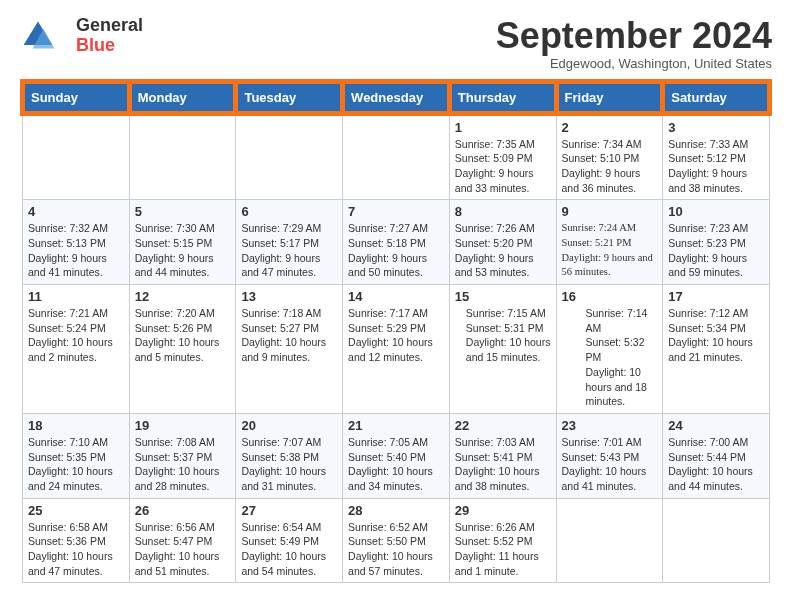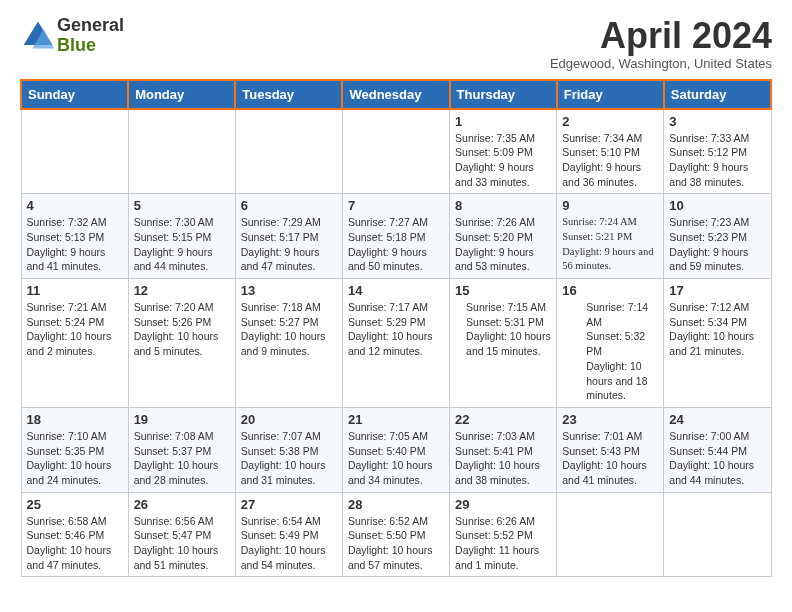--- a/index.html
+++ b/index.html
@@ -12,29 +12,29 @@
     }
     .header {
       display: flex;
       justify-content: space-between;
       align-items: flex-start;
       margin-bottom: 8px;
     }
     .logo {
       display: flex;
       align-items: center;
-      gap: 1px;
+      gap: 20px;
     }
     .logo-text {
       font-size: 18px;
       font-weight: bold;
       line-height: 1.1;
     }
     .logo-general { color: #333; }
-    .logo-blue { color: #4d7c0f; }
+    .logo-blue { color: #ef4444; }
     .logo-icon {
       width: 36px;
       height: 36px;
     }
     .title-block {
       text-align: right;
     }
     .month-year {
       font-size: 36px;
       font-weight: bold;
@@ -50,21 +50,21 @@
       border-collapse: collapse;
       margin-top: 4px;
     }
     .calendar th {
       background: #2a6db5;
       color: #fff;
       font-size: 13px;
       font-weight: bold;
       padding: 6px 6px;
       text-align: left;
-      border: 2px solid #f97316;
+      border: 5px solid #f97316;
     }
     .calendar td {
       vertical-align: top;
       border: 1px solid #ccc;
       padding: 4px 5px;
       width: calc(100% / 7);
       min-height: 85px;
       font-size: 11px;
       color: #333;
       background: #fff;
@@ -95,21 +95,21 @@
     <svg class="logo-icon" viewBox="0 0 40 40">
       <polygon points="20,4 36,30 4,30" fill="#2a6db5"></polygon>
       <polygon points="26,12 38,34 14,34" fill="#5ba3e0" opacity="0.7"></polygon>
     </svg>
     <div class="logo-text">
       <span class="logo-general">General</span><br>
       <span class="logo-blue">Blue</span>
     </div>
   </div>
   <div class="title-block">
-    <div class="month-year">April 2024</div>
+    <div class="month-year">September 2024</div>
     <div class="location">Edgewood, Washington, United States</div>
   </div>
 </div>
 
 <table class="calendar">
   <thead>
     <tr>
     <th>Sunday</th>
         <th>Monday</th>
         <th>Tuesday</th>
@@ -273,21 +273,21 @@
           <span class="day-num">24</span>
           <div class="day-info" style="white-space: pre-line;">Sunrise: 7:00 AM
 Sunset: 5:44 PM
 Daylight: 10 hours and 44 minutes.</div>
         </td>
       </tr>
       <tr>
         <td>
           <span class="day-num">25</span>
           <div class="day-info" style="white-space: pre-line;">Sunrise: 6:58 AM
-Sunset: 5:46 PM
+Sunset: 5:36 PM
 Daylight: 10 hours and 47 minutes.</div>
         </td>
         <td>
           <span class="day-num">26</span>
           <div class="day-info" style="white-space: pre-line;">Sunrise: 6:56 AM
 Sunset: 5:47 PM
 Daylight: 10 hours and 51 minutes.</div>
         </td>
         <td>
           <span class="day-num">27</span>

